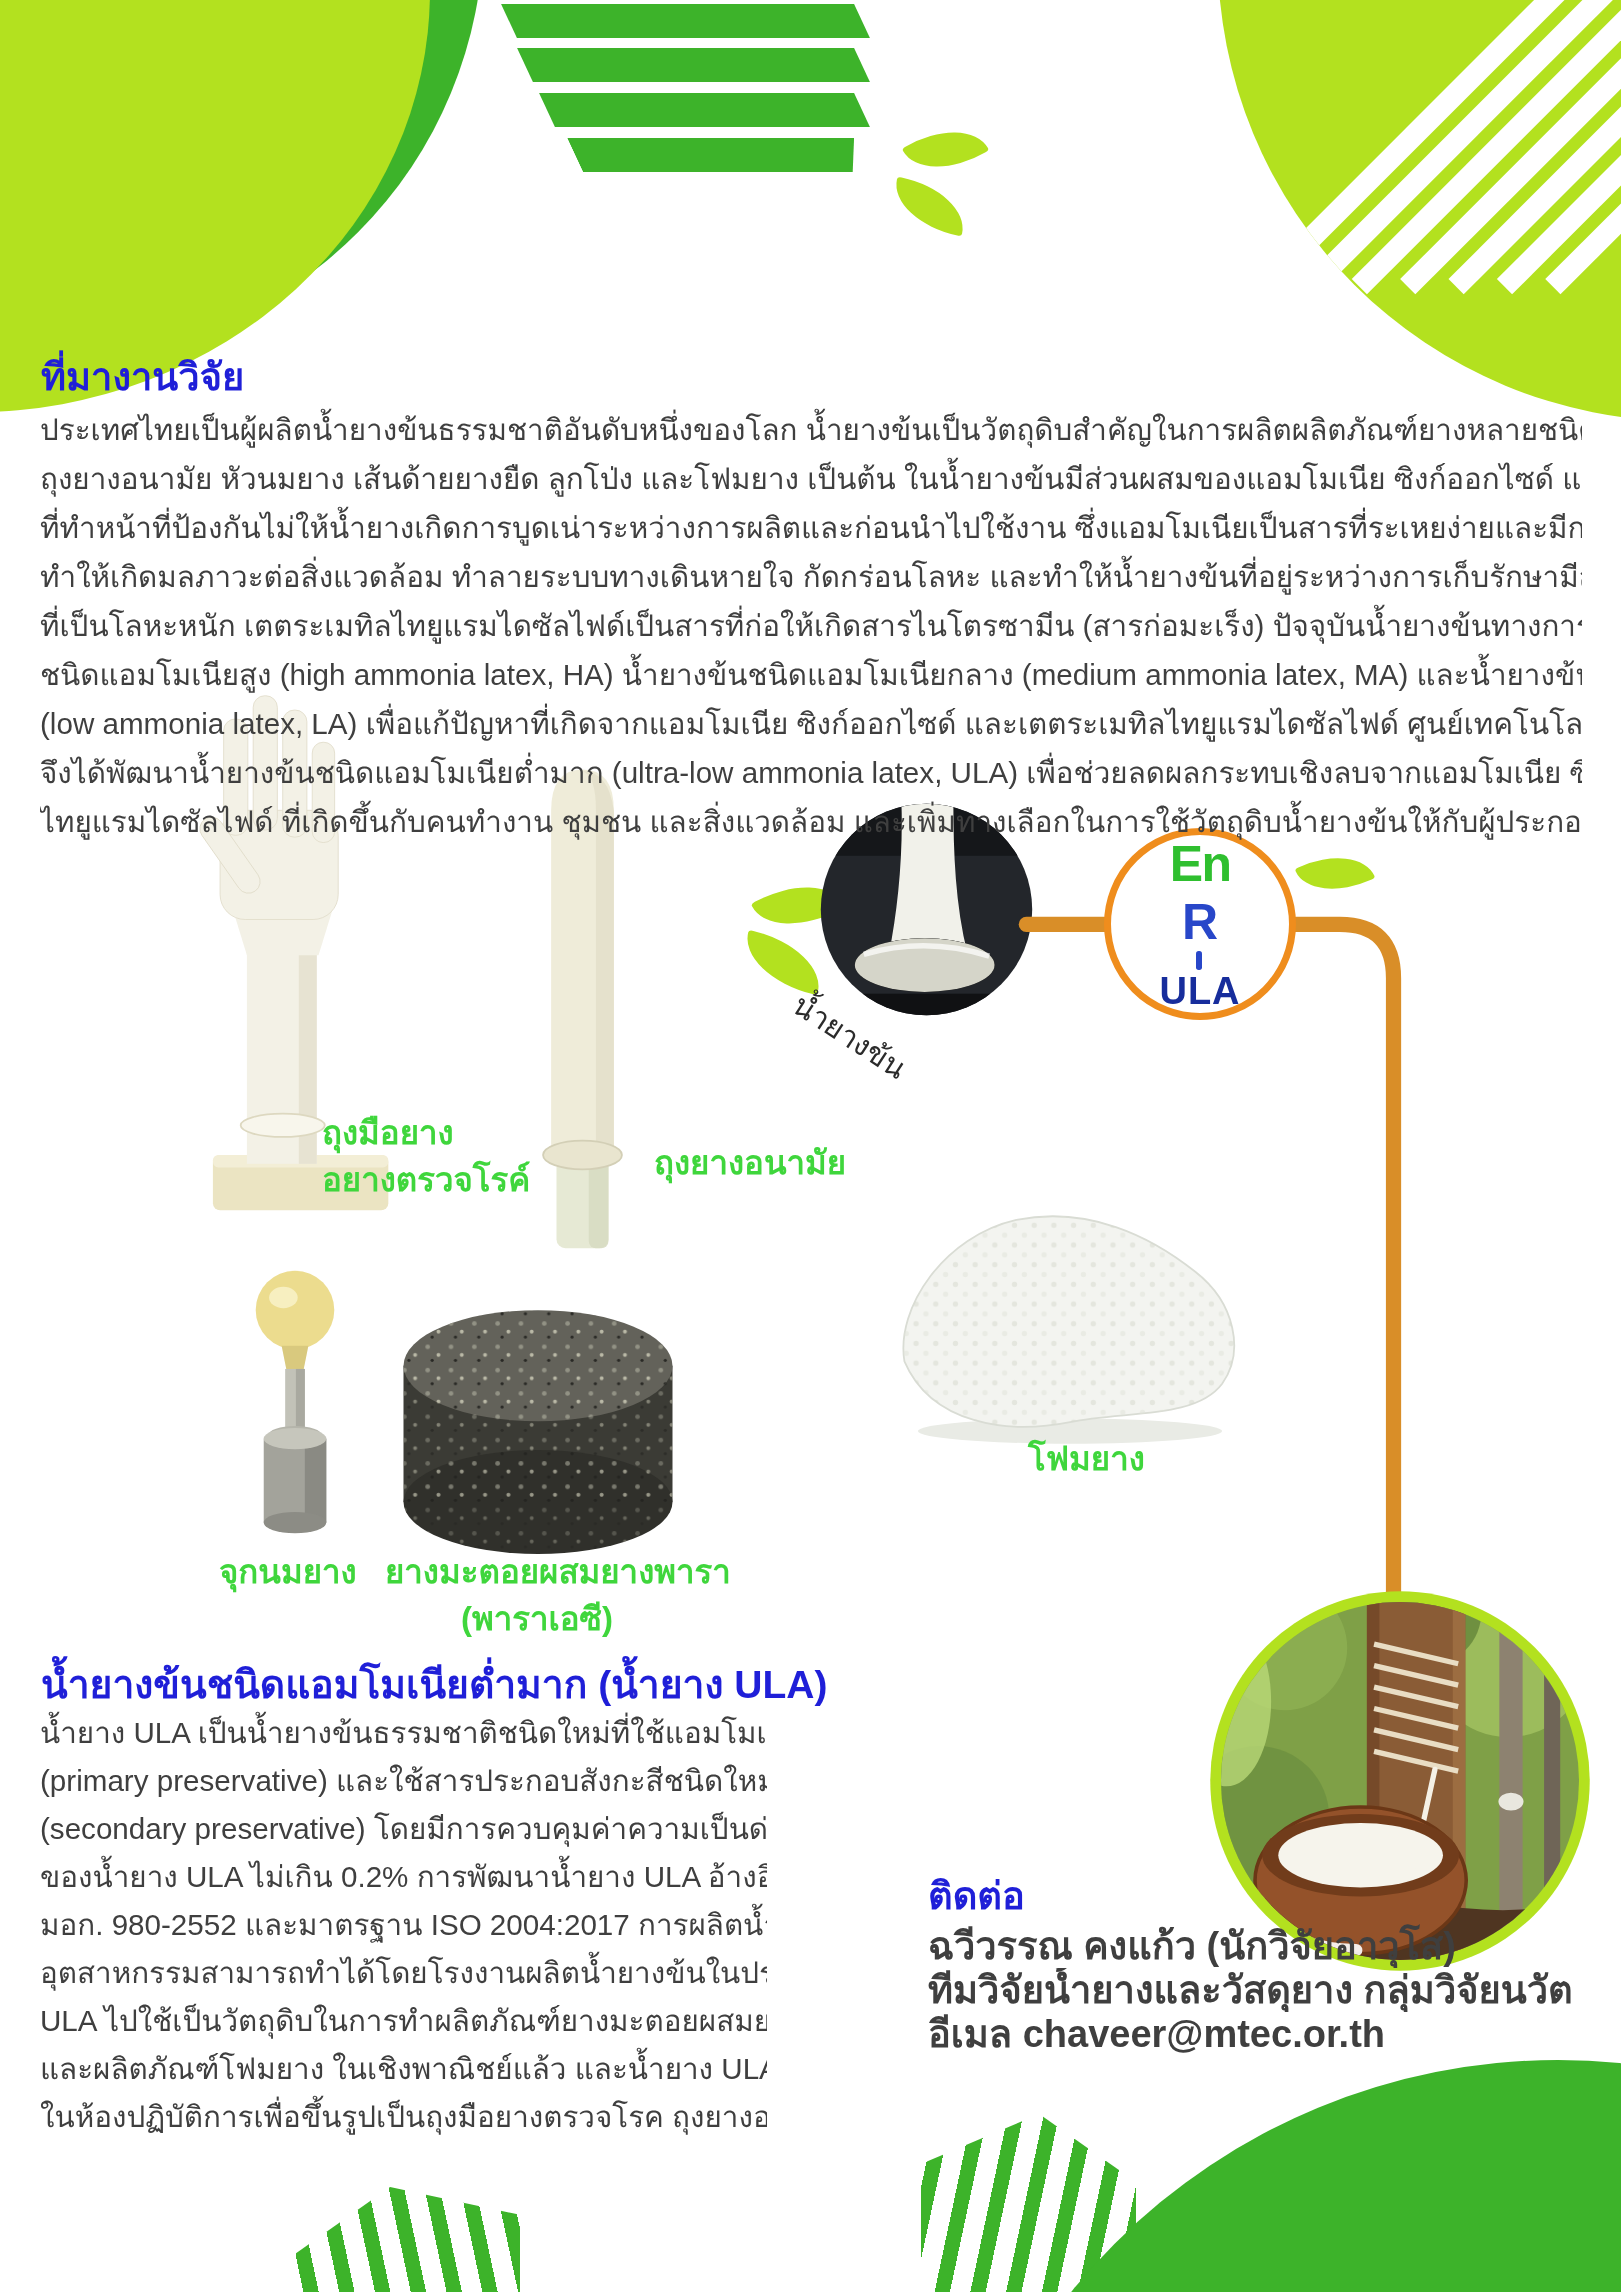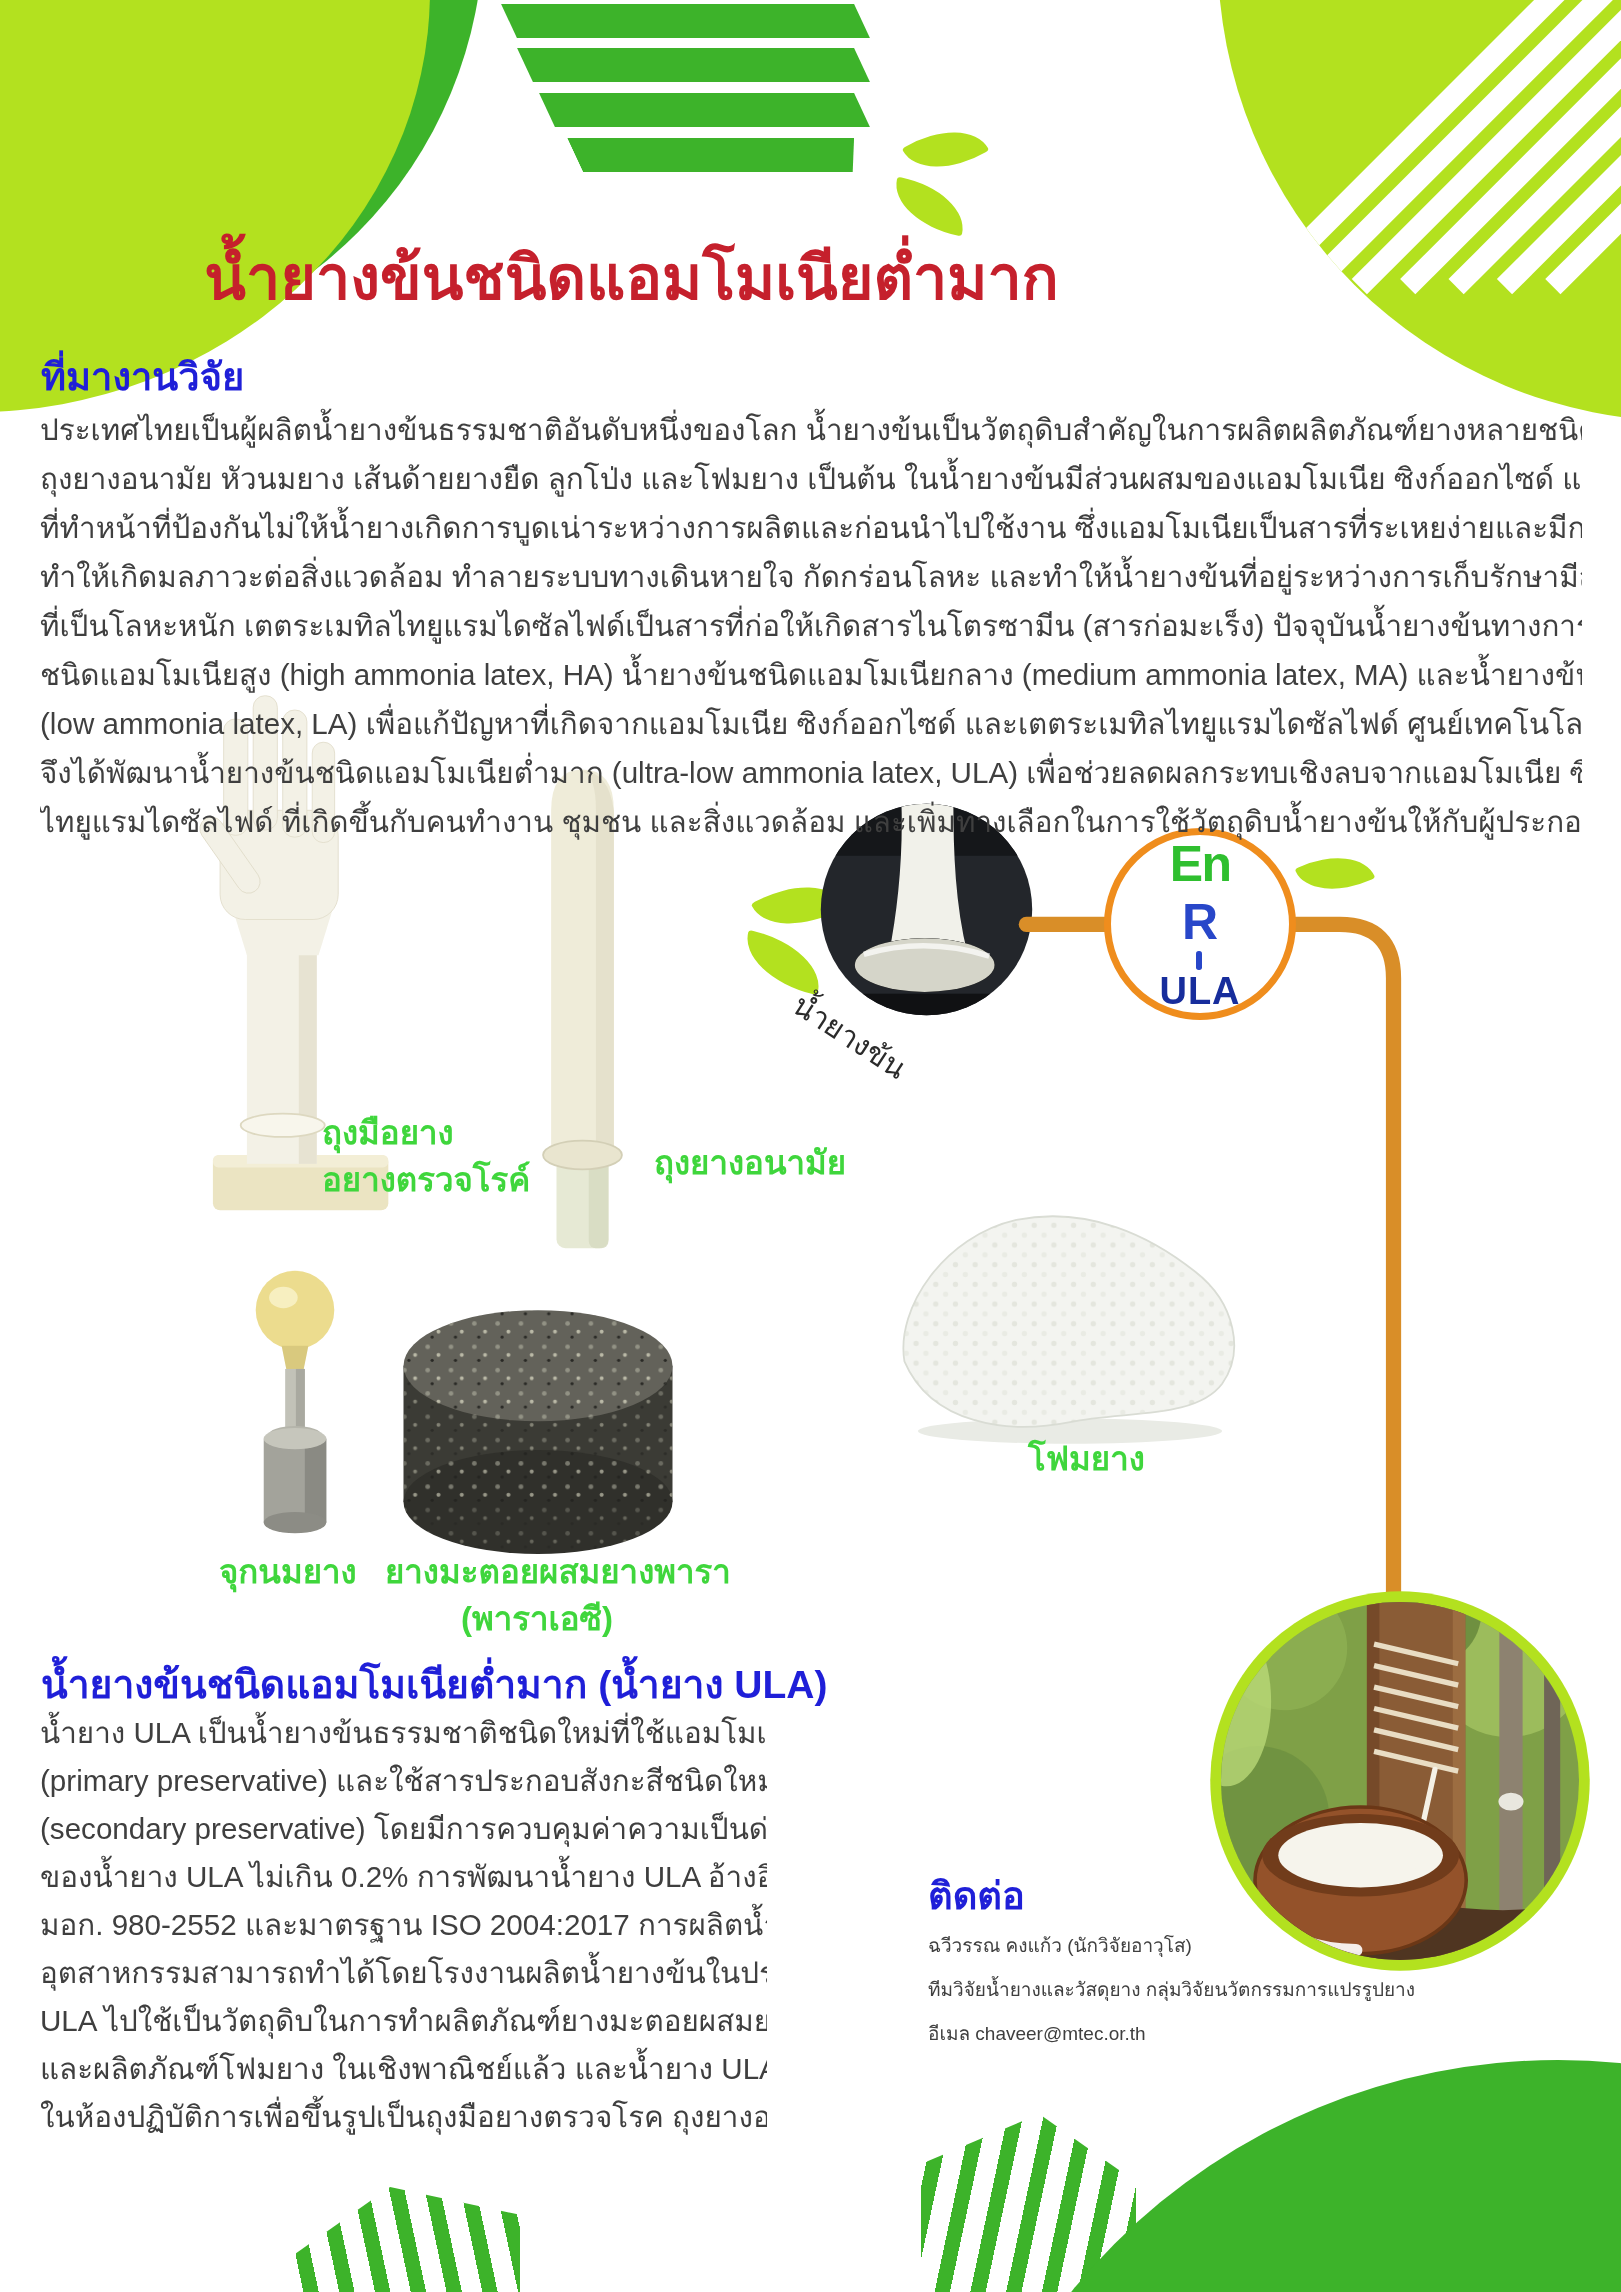--- a/index.html
+++ b/index.html
@@ -16,21 +16,21 @@
          font-size:61px;font-weight:bold;color:var(--red);white-space:nowrap;z-index:4;}
   .h-blue{position:absolute;font-weight:bold;color:var(--blue);white-space:nowrap;z-index:4;}
   .h1a{left:41px;top:346px;font-size:38px;}
   .h2a{left:41px;top:1653px;font-size:39px;text-align:right;}
   .h3a{left:928px;top:1865px;font-size:38px;}
   .p1{position:absolute;left:40px;top:405px;width:1542px;z-index:4;}
   .p1 .ln{height:49px;line-height:49px;font-size:29.6px;white-space:nowrap;overflow:hidden;}
   .p2{position:absolute;left:40px;top:1709px;width:727px;z-index:4;}
   .p2 .ln{height:48px;line-height:48px;font-size:29.6px;white-space:nowrap;overflow:hidden;}
   .contact{position:absolute;left:928px;top:1924px;width:645px;z-index:4;}
-  .contact .ln{height:44px;line-height:44px;font-size:19px;white-space:nowrap;overflow:hidden;}
+  .contact .ln{height:44px;line-height:44px;font-size:38px;white-space:nowrap;overflow:hidden;font-weight:bold;}
   .flabel{position:absolute;color:var(--labelgreen);font-weight:bold;font-size:33px;
           line-height:47px;white-space:nowrap;z-index:4;}
   .latex-label{position:absolute;left:809px;top:982px;font-size:30px;color:#2b2b2b;
                transform:rotate(33deg);transform-origin:left top;white-space:nowrap;z-index:4;}
 
   
   .bars{position:absolute;left:500px;top:0;width:362px;height:179px;z-index:0;}
   .bars i{position:absolute;background:var(--green);height:34px;transform:skewX(25deg);}
   .bars i:nth-child(1){top:3.6px;left:9px;right:0;}
   .bars i:nth-child(2){top:48px;left:25px;right:0;}
@@ -100,21 +100,20 @@
   <div class="leaf" style="left:1300px;top:853px;width:70px;height:41px;transform:rotate(-24deg)"></div>
 
   <div class="stripepatch sp-bl">
       <i></i>
     </div>
   <div class="stripepatch sp-br">
       <i></i>
     </div>
   <div class="blob-br"></div>
 
-  <div class="title">น้ำยางข้นชนิดแอมโมเนียต่ำมาก</div>
   <div class="h-blue h1a">ที่มางานวิจัย</div>
   <div class="p1">
     <div class="ln">ประเทศไทยเป็นผู้ผลิตน้ำยางข้นธรรมชาติอันดับหนึ่งของโลก น้ำยางข้นเป็นวัตถุดิบสำคัญในการผลิตผลิตภัณฑ์ยางหลายชนิด เช่น ถุงมือยาง</div>
     <div class="ln">ถุงยางอนามัย หัวนมยาง เส้นด้ายยางยืด ลูกโป่ง และโฟมยาง เป็นต้น ในน้ำยางข้นมีส่วนผสมของแอมโมเนีย ซิงก์ออกไซด์ และเตตระเมทิลไทยูแรมไดซัลไฟด์</div>
     <div class="ln">ที่ทำหน้าที่ป้องกันไม่ให้น้ำยางเกิดการบูดเน่าระหว่างการผลิตและก่อนนำไปใช้งาน ซึ่งแอมโมเนียเป็นสารที่ระเหยง่ายและมีกลิ่นฉุนรุนแรงมาก เมื่อระเหยสู่บรรยากาศ</div>
     <div class="ln">ทำให้เกิดมลภาวะต่อสิ่งแวดล้อม ทำลายระบบทางเดินหายใจ กัดกร่อนโลหะ และทำให้น้ำยางข้นที่อยู่ระหว่างการเก็บรักษามีสมบัติไม่คงที่ ซิงก์ออกไซด์มีส่วนประกอบ</div>
     <div class="ln">ที่เป็นโลหะหนัก เตตระเมทิลไทยูแรมไดซัลไฟด์เป็นสารที่ก่อให้เกิดสารไนโตรซามีน (สารก่อมะเร็ง) ปัจจุบันน้ำยางข้นทางการค้ามีอยู่ 3 ชนิด คือ น้ำยางข้น</div>
     <div class="ln">ชนิดแอมโมเนียสูง (high ammonia latex, HA) น้ำยางข้นชนิดแอมโมเนียกลาง (medium ammonia latex, MA) และน้ำยางข้นชนิดแอมโมเนียต่ำ</div>
     <div class="ln">(low ammonia latex, LA) เพื่อแก้ปัญหาที่เกิดจากแอมโมเนีย ซิงก์ออกไซด์ และเตตระเมทิลไทยูแรมไดซัลไฟด์ ศูนย์เทคโนโลยีโลหะและวัสดุแห่งชาติ</div>
     <div class="ln">จึงได้พัฒนาน้ำยางข้นชนิดแอมโมเนียต่ำมาก (ultra-low ammonia latex, ULA) เพื่อช่วยลดผลกระทบเชิงลบจากแอมโมเนีย ซิงก์ออกไซด์ และเตตระเมทิล</div>

